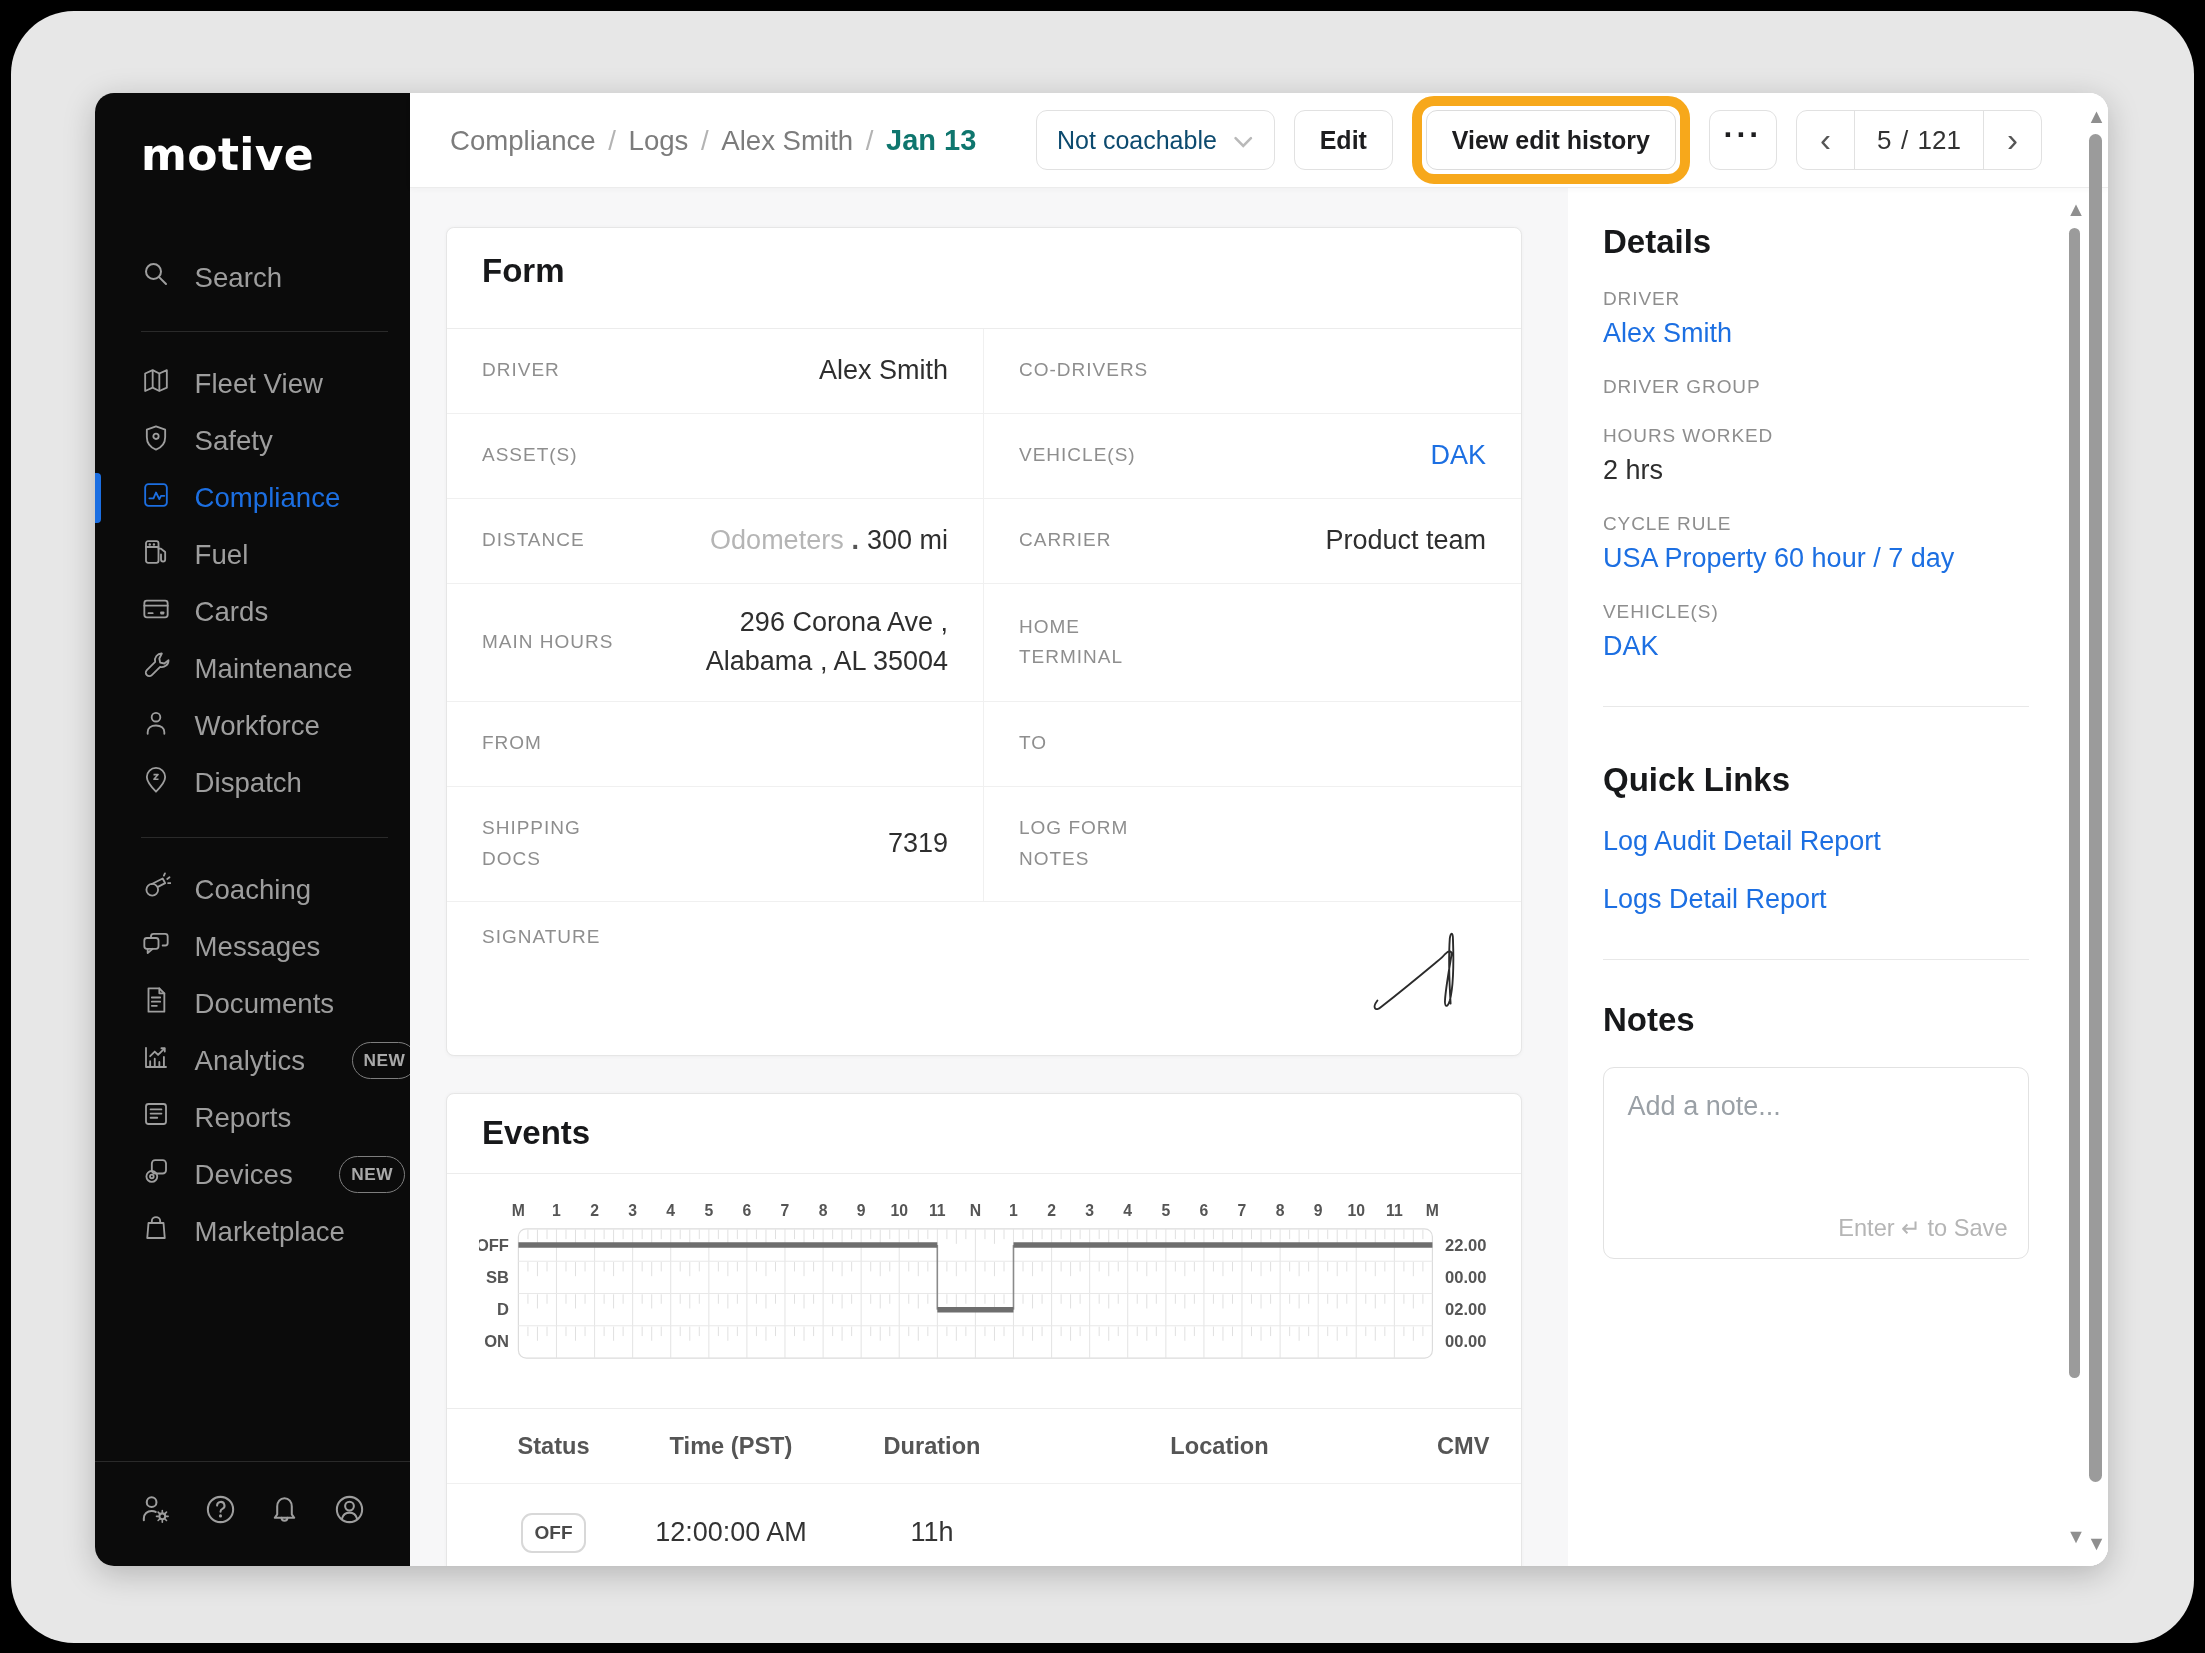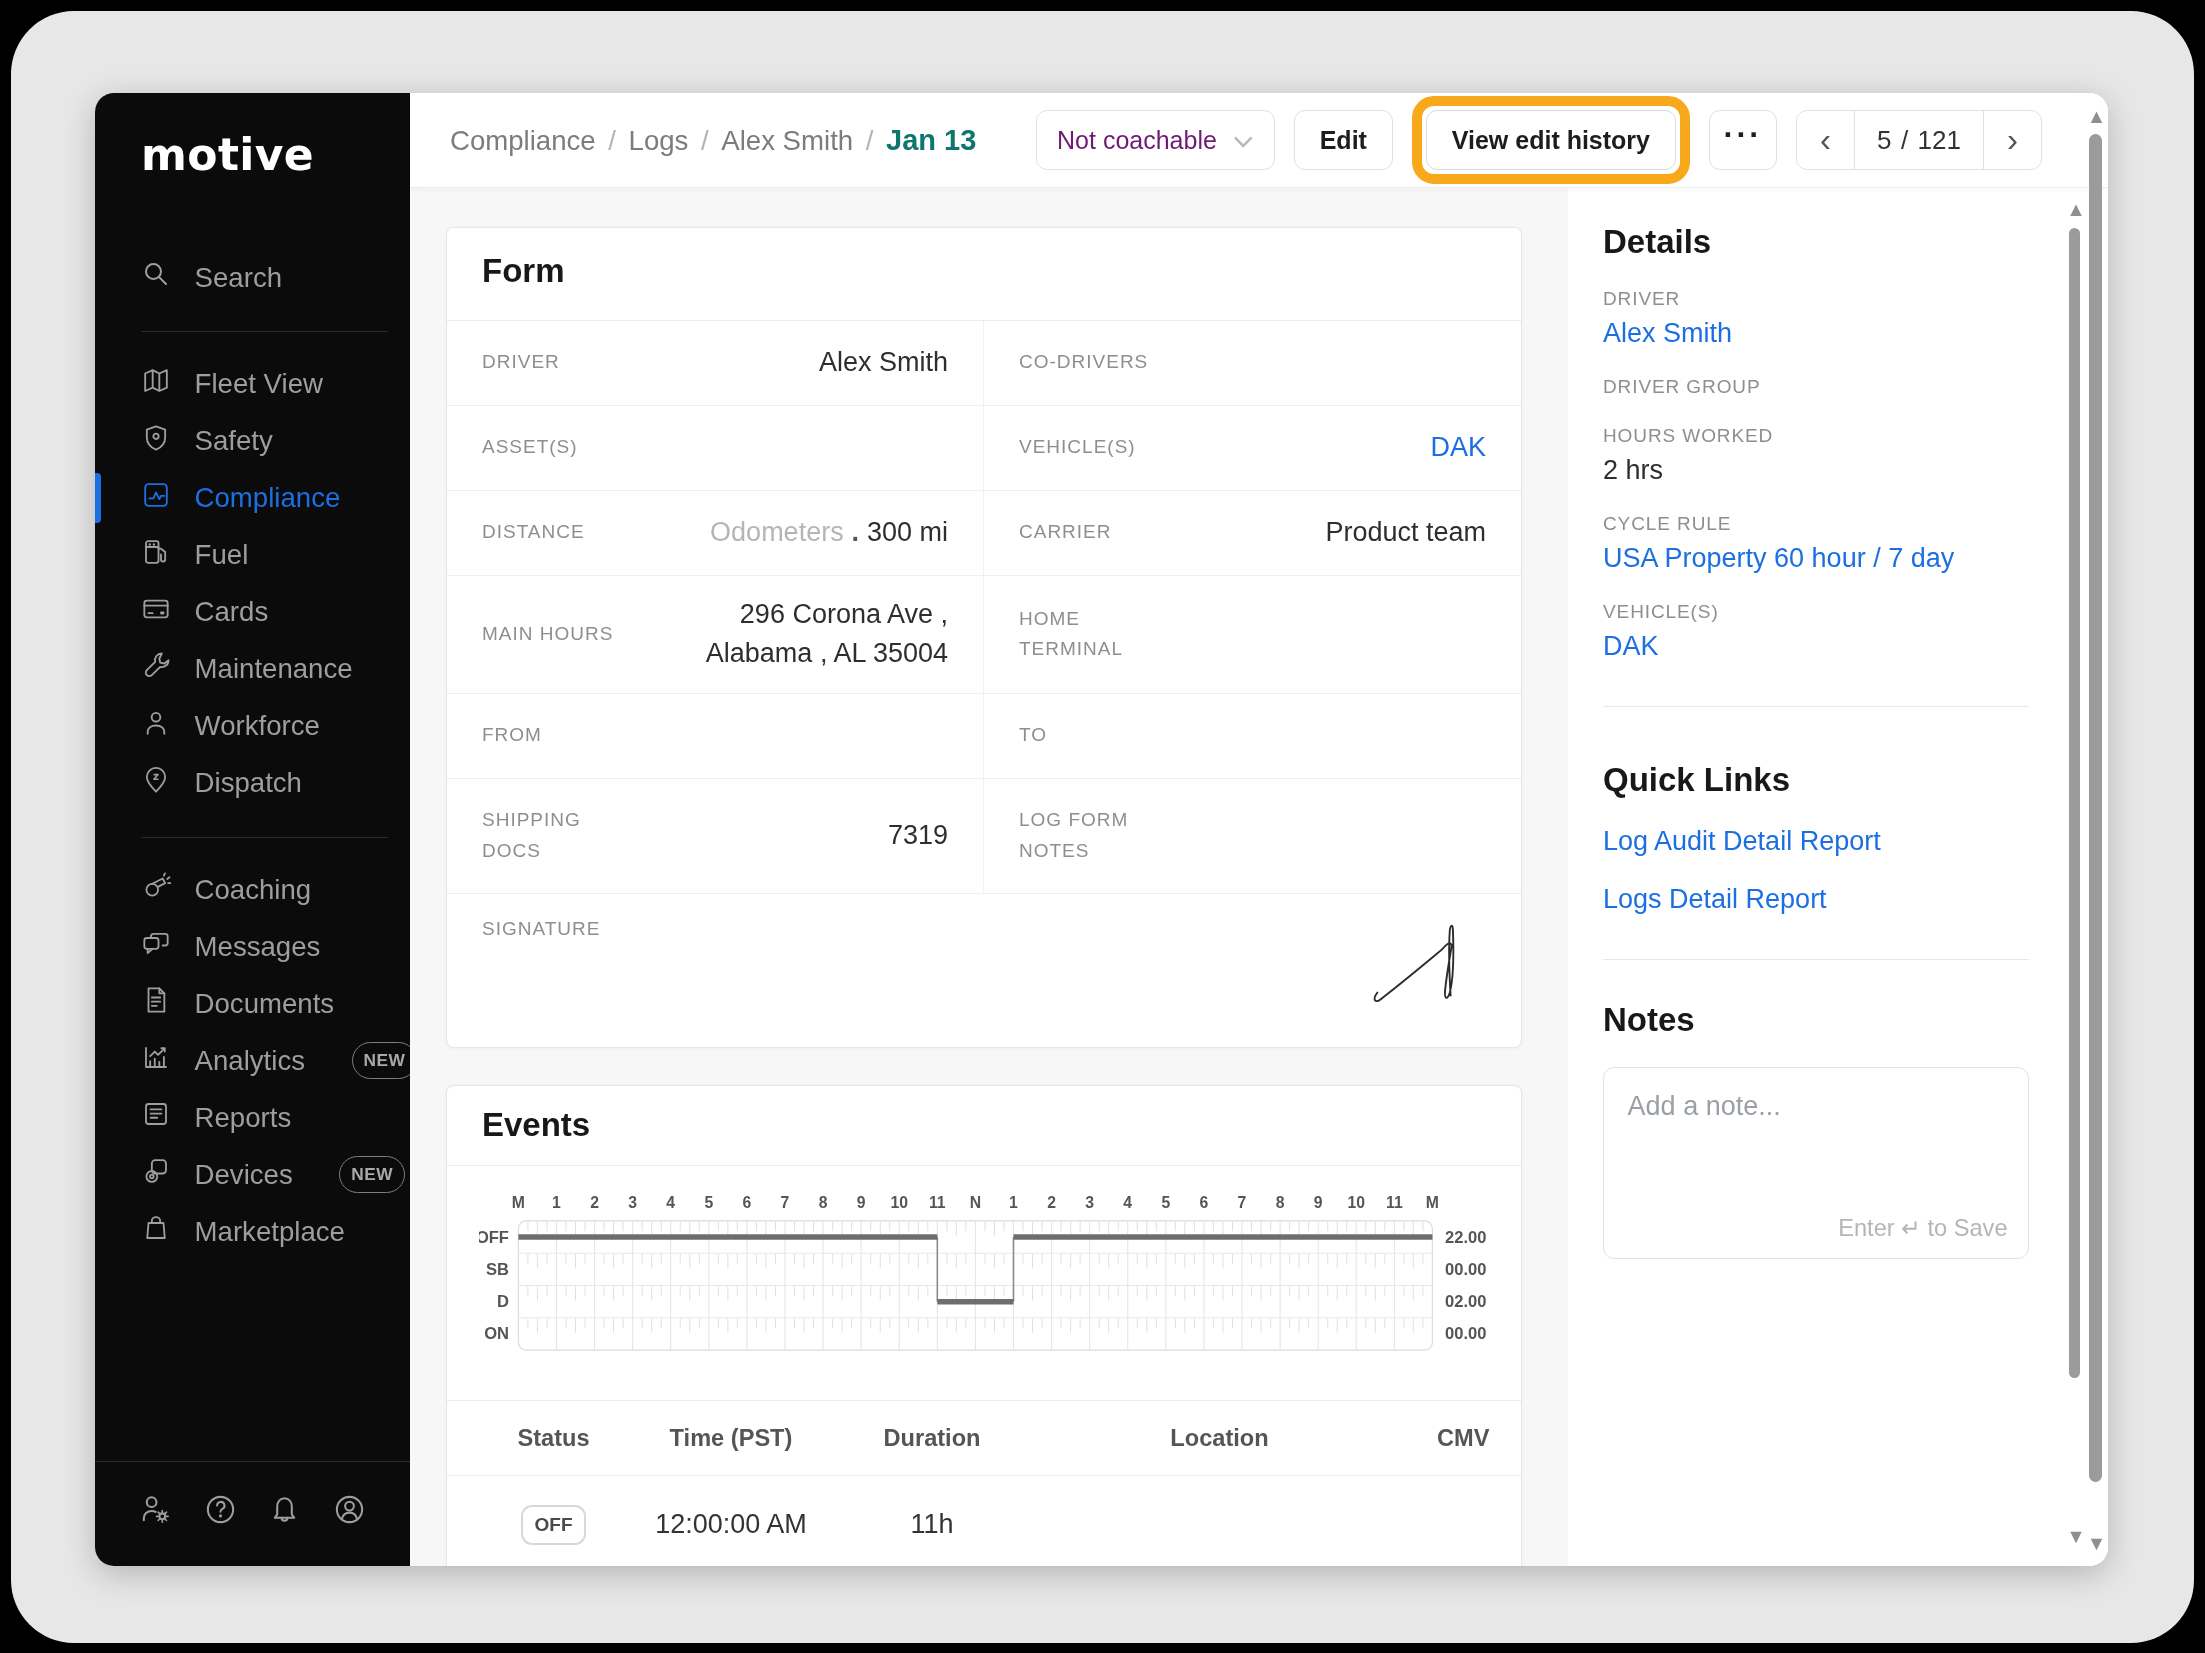--- a/index.html
+++ b/index.html
@@ -32,35 +32,35 @@
   
   .main{flex:1;display:flex;flex-direction:column;position:relative;background:#fff;min-width:0;}
   .topbar{height:95px;flex-shrink:0;display:flex;align-items:center;padding:0 66px 0 40px;background:#fff;border-bottom:0.8px solid var(--line);z-index:3;box-shadow:0 1.6px 6.3px rgba(0,0,0,.03);}
   .crumbs{display:flex;align-items:baseline;font-size:27.6px;color:#7c7c7c;white-space:nowrap;}
   .crumb{cursor:pointer;}
   .crumb-sep{padding:0 12.6px;color:#b3b3b3;}
   .crumb-current{color:#0f766e;font-weight:700;font-size:29px;}
   .topbar-spacer{flex:1;}
   .controls{display:flex;align-items:center;gap:19px;}
   .btn{height:60px;display:flex;align-items:center;justify-content:center;background:#fff;border:1.6px solid #e1e1e1;border-radius:11px;font-size:25px;cursor:pointer;color:var(--ink);}
-  .btn-dropdown{padding:0 20.5px;color:#701a75;gap:15.8px;}
+  .btn-dropdown{padding:0 20.5px;color:#0c4a6e;gap:15.8px;}
   .btn-edit{padding:0 25px;font-weight:600;}
   .ring-wrap{border:10.2px solid var(--ring);border-radius:22px;padding:3.9px;background:#fff;}
   .btn-history{padding:0 25px;font-weight:600;border-color:#dcdcdc;}
   .btn-more{width:68px;font-weight:700;font-size:31.5px;letter-spacing:2.4px;padding-bottom:11px;}
   .pager{display:flex;align-items:stretch;height:60px;border:1.6px solid #e1e1e1;border-radius:11px;overflow:hidden;background:#fff;}
   .pager-seg{display:flex;align-items:center;justify-content:center;cursor:pointer;font-size:27px;color:#333;}
   .pager-prev,.pager-next{width:57px;font-size:33px;color:#555;}
   .pager-count{padding:0 22px;border-left:1.6px solid #e1e1e1;border-right:1.6px solid #e1e1e1;font-size:26px;gap:9.5px;cursor:default;}
   
   .content{flex:1;display:flex;overflow:hidden;background:#f7f7f8;min-height:0;}
   .center-col{width:1158px;flex-shrink:0;padding:39px 46px 0 36px;overflow:hidden;}
   .card{background:#fff;border:1.2px solid #e6e6e6;border-radius:7.9px;box-shadow:0 0.8px 3.9px rgba(0,0,0,.04);}
   .card-title{font-size:33px;font-weight:700;padding:20.5px 35px;border-bottom:1.2px solid var(--line);color:#17181a;}
-  .form-card .card-title{padding-top:23.6px;padding-bottom:30px;}
+  .form-card .card-title{padding-top:23.6px;padding-bottom:38px;}
   .frow{display:grid;grid-template-columns:1fr 1fr;}
   .frow + .frow{border-top:1.2px solid #f0f0f0;}
   .fcell{padding:12.6px 35px;display:flex;align-items:center;gap:20.5px;min-height:84px;}
   .fcell.left{border-right:1.2px solid #f0f0f0;}
   .r-office .fcell{min-height:117px;}
   .r-ship .fcell{min-height:114px;}
   .flabel{width:135px;flex-shrink:0;font-size:19px;color:var(--label);letter-spacing:1px;line-height:1.6;}
   .fvalue{flex:1;text-align:right;font-size:27px;color:#2e2e2e;line-height:1.45;}
   .fvalue .src{color:#b5b5b5;}
   .fvalue .dot{margin:0 7.9px;color:#555;font-weight:700;}

